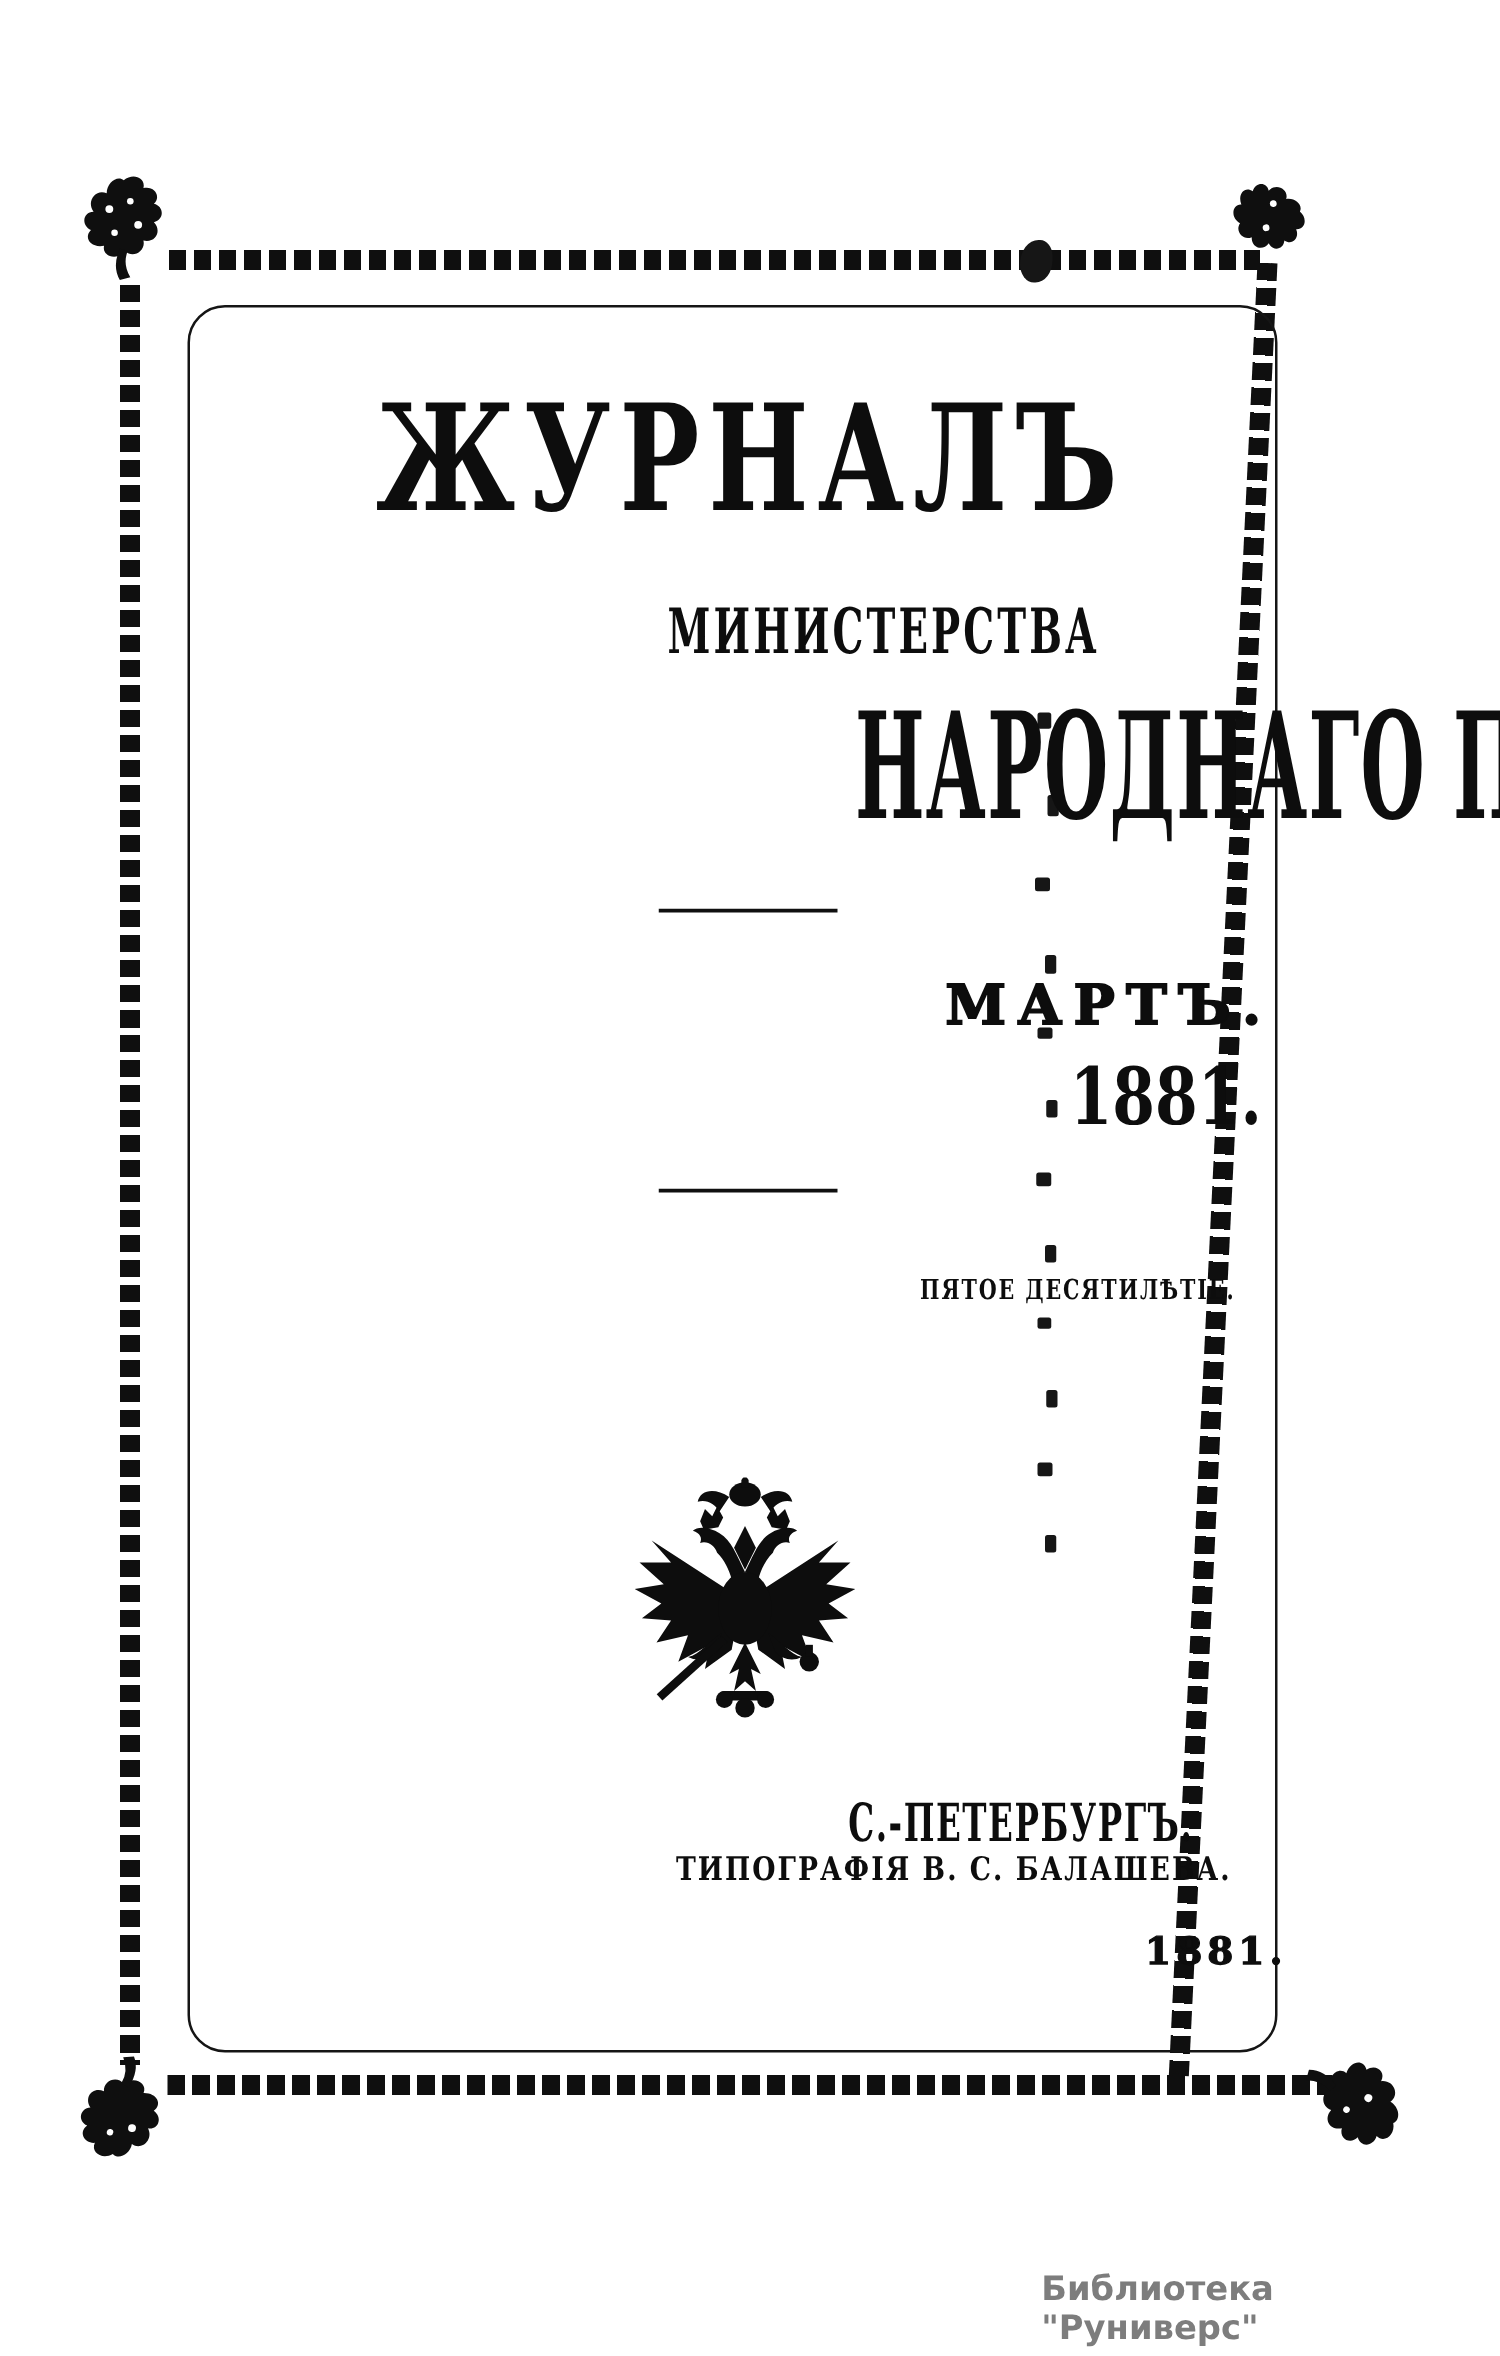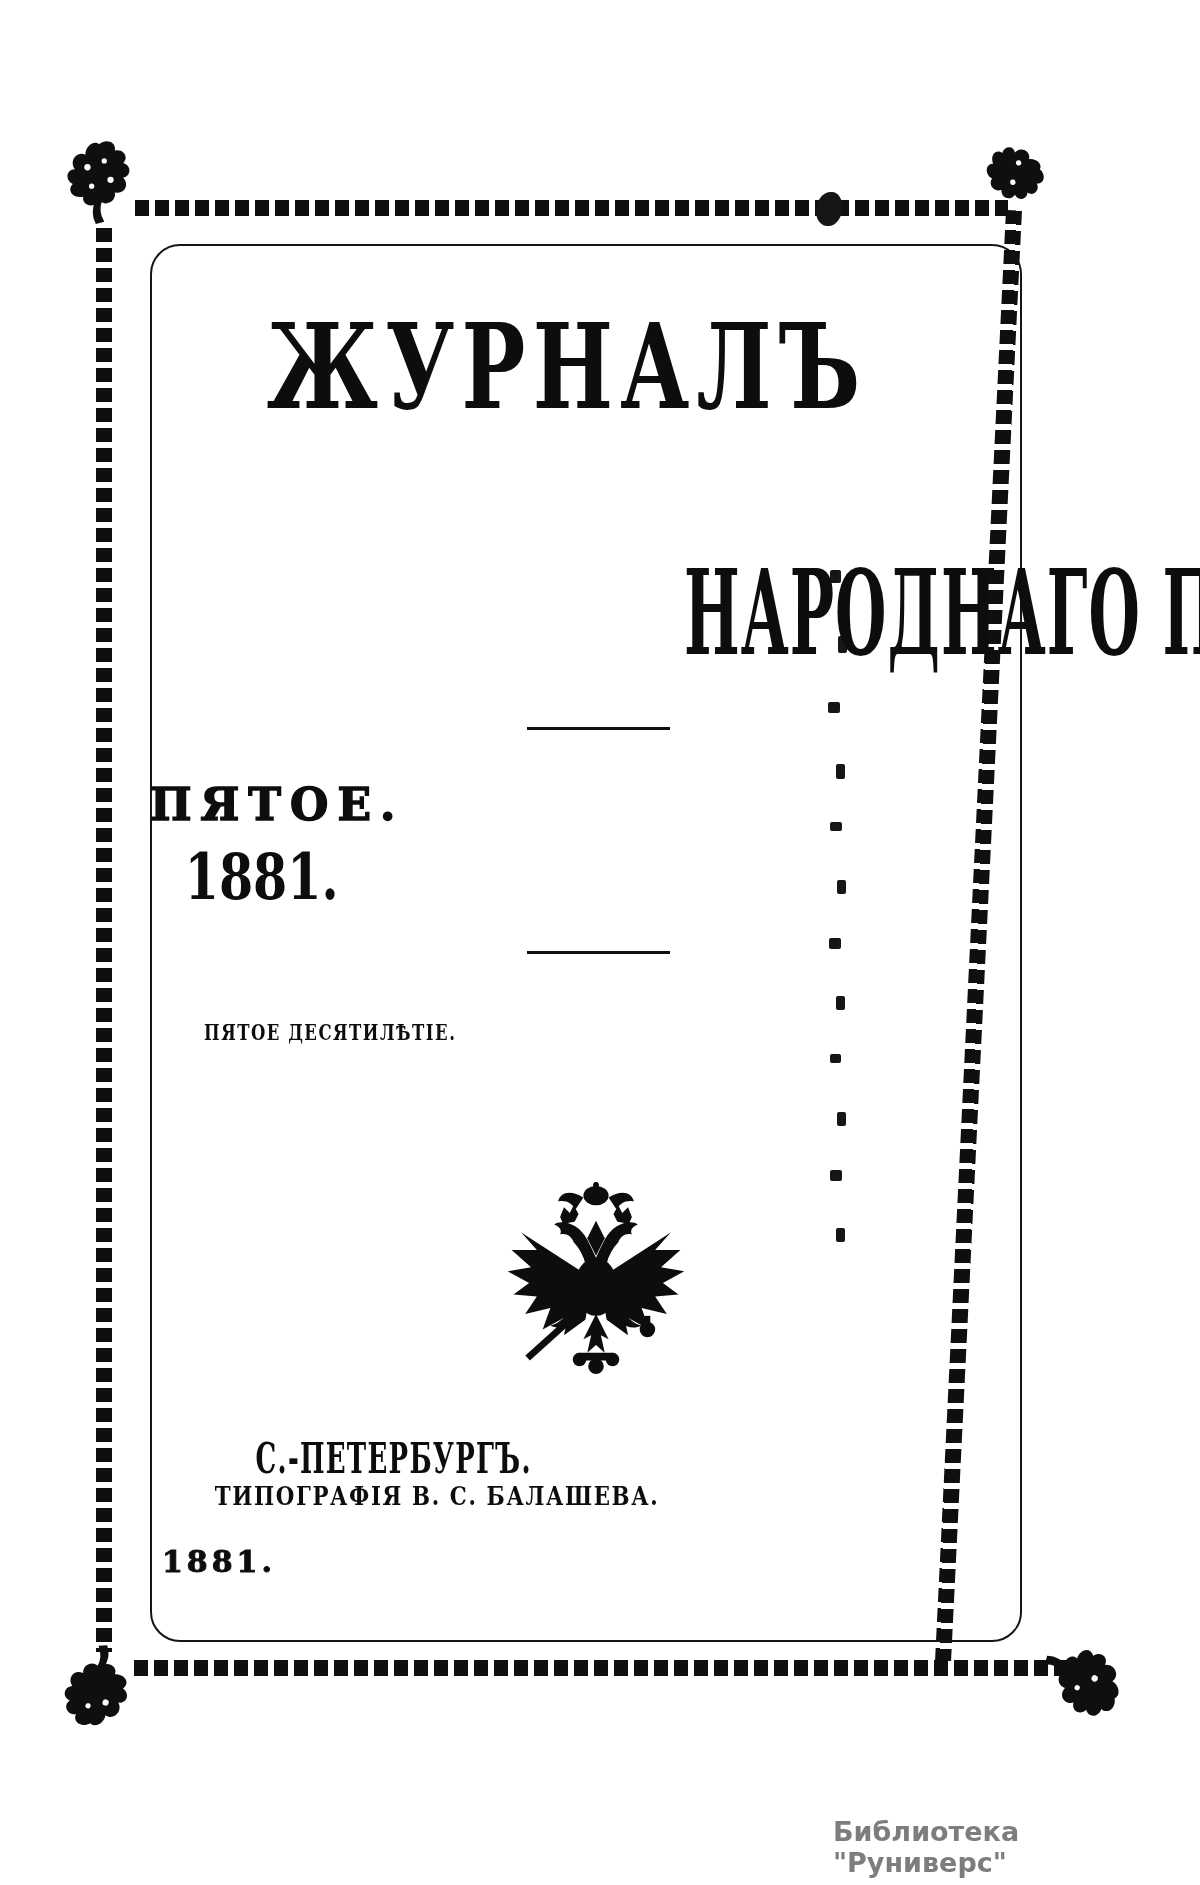--- a/index.html
+++ b/index.html
@@ -5,21 +5,21 @@
   html,body{margin:0;padding:0;background:#fff;}
   .page{position:relative;width:1200px;height:1885px;background:#fff;overflow:hidden;
         font-family:"DejaVu Serif",serif;color:#0d0d0d;}
   .abs{position:absolute;}
   
   .chain{position:absolute;background-image:repeating-linear-gradient(90deg,#0f0f0f 0px,#0f0f0f 14px,rgba(0,0,0,0) 14px,rgba(0,0,0,0) 20px);}
   .chain.v{background-image:repeating-linear-gradient(180deg,#0f0f0f 0px,#0f0f0f 14px,rgba(0,0,0,0) 14px,rgba(0,0,0,0) 20px);}
   .inner-frame{position:absolute;left:150px;top:244px;width:868px;height:1394px;
                border:2.5px solid #151515;border-radius:30px;}
   
-  .line{position:absolute;left:150px;width:868px;text-align:left;line-height:1;white-space:nowrap;}
+  .line{position:absolute;left:150px;width:868px;text-align:right;line-height:1;white-space:nowrap;}
   .cx{display:inline-block;transform-origin:50% 50%;white-space:nowrap;}
   .rule{position:absolute;height:3px;background:#101010;}
   .fat{-webkit-text-stroke:1.5px #0d0d0d;}
   .noise{position:absolute;background:#161616;border-radius:2px;}
   .watermark{position:absolute;font-family:"DejaVu Sans",sans-serif;font-weight:600;}
 </style>
 </head>
 <body>
 
 <div class="page">
@@ -68,28 +68,31 @@
   <span class="noise" style="left:836px;top:996px;width:9px;height:14px;"></span>
   <span class="noise" style="left:830px;top:1054px;width:11px;height:9px;"></span>
   <span class="noise" style="left:837px;top:1112px;width:9px;height:14px;"></span>
   <span class="noise" style="left:830px;top:1170px;width:12px;height:11px;"></span>
   <span class="noise" style="left:836px;top:1228px;width:9px;height:14px;"></span>
 
   <div class="line" style="top:308px;font-size:118px;font-weight:bold;">
     <span class="cx" style="transform:scaleX(.72);letter-spacing:10px;">ЖУРНАЛЪ</span>
   </div>
 
+  <div class="line" style="left:118px;top:480px;font-size:50px;font-weight:bold;">
+    <span class="cx" style="transform:scaleX(.62);letter-spacing:4px;">МИНИСТЕРСТВА</span>
+  </div>
 
   <div class="line" style="top:554px;font-size:118px;font-weight:bold;">
     <span class="cx" style="transform:scaleX(.50);letter-spacing:2px;">НАРОДНАГО ПРОСВѢЩЕНІЯ.</span>
   </div>
 
   <div class="rule" style="left:527px;top:727px;width:143px;height:2.5px;"></div>
 
-  <div class="line fat" style="top:783px;font-size:44px;font-weight:bold;letter-spacing:9px;"><span>ПЯТОЕ.</span></div>
+  <div class="line fat" style="top:783px;font-size:44px;font-weight:bold;letter-spacing:9px;"><span>МАРТЪ.</span></div>
 
   <div class="line" style="left:163px;top:846px;font-size:63px;font-weight:bold;">
     <span class="cx" style="transform:scaleX(.78);">1881.</span>
   </div>
 
   <div class="rule" style="left:527px;top:951px;width:143px;height:2.5px;"></div>
 
   <div class="line" style="left:162px;top:1021px;font-size:22px;font-weight:bold;">
     <span class="cx" style="transform:scaleX(.75);letter-spacing:2px;">ПЯТОЕ ДЕСЯТИЛѢТІЕ.</span>
   </div>

